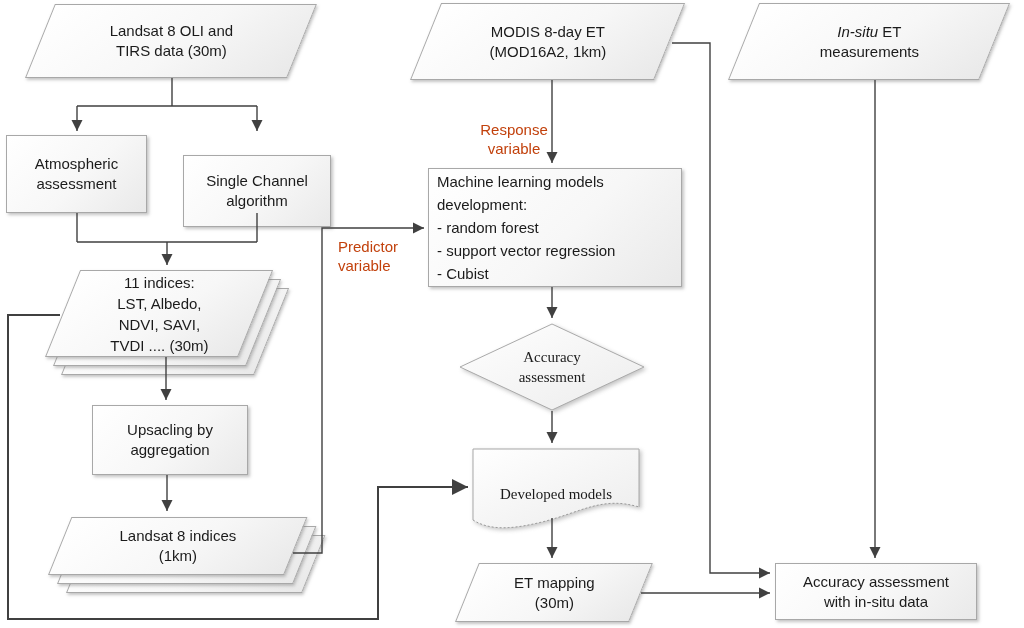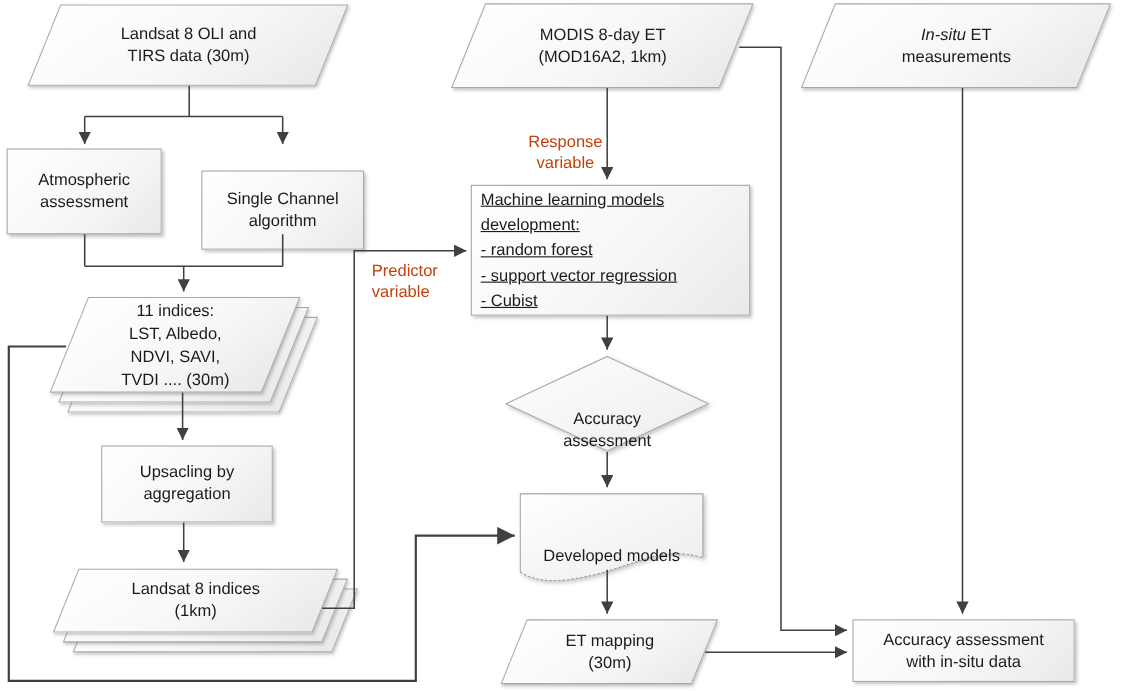--- a/index.html
+++ b/index.html
@@ -35,34 +35,35 @@
     text-align: center;
     padding-left: var(--sh, 0px);
   }
   .node-label {
     white-space: pre-line;
     font-size: 15px;
     line-height: 20px;
     color: #1b1b1b;
   }
   .align-left { justify-content: flex-start; text-align: left; padding: 3px 8px; }
-  .align-left .node-label { line-height: 23px; text-decoration: underline; }
+  .align-left .node-label { line-height: 23px; }
   .edge-label {
     position: absolute;
     white-space: pre-line;
     font-size: 15px;
     line-height: 19px;
     color: #c2410c;
   }
   .svg-node { position: absolute; }
   .svg-node svg { display:block; filter: drop-shadow(2px 2px 2px rgba(125,125,125,.45)); }
   .svg-node .overlay {
     position: absolute; inset: 0;
-    display: flex; align-items: flex-end; justify-content: center;
+    display: flex; align-items: center; justify-content: center;
     text-align: center;
+    font-family: Liberation Serif, serif;
   }
   #connectors { position: absolute; inset: 0; pointer-events: none; }
   .italic { font-style: italic; }
 </style>
 </head>
 <body>
 
 <div id="stage">
 
   <div class="pgram shape-fill" style="left:25px; top:4px; width:262px; height:74px; --sh:30px;">

